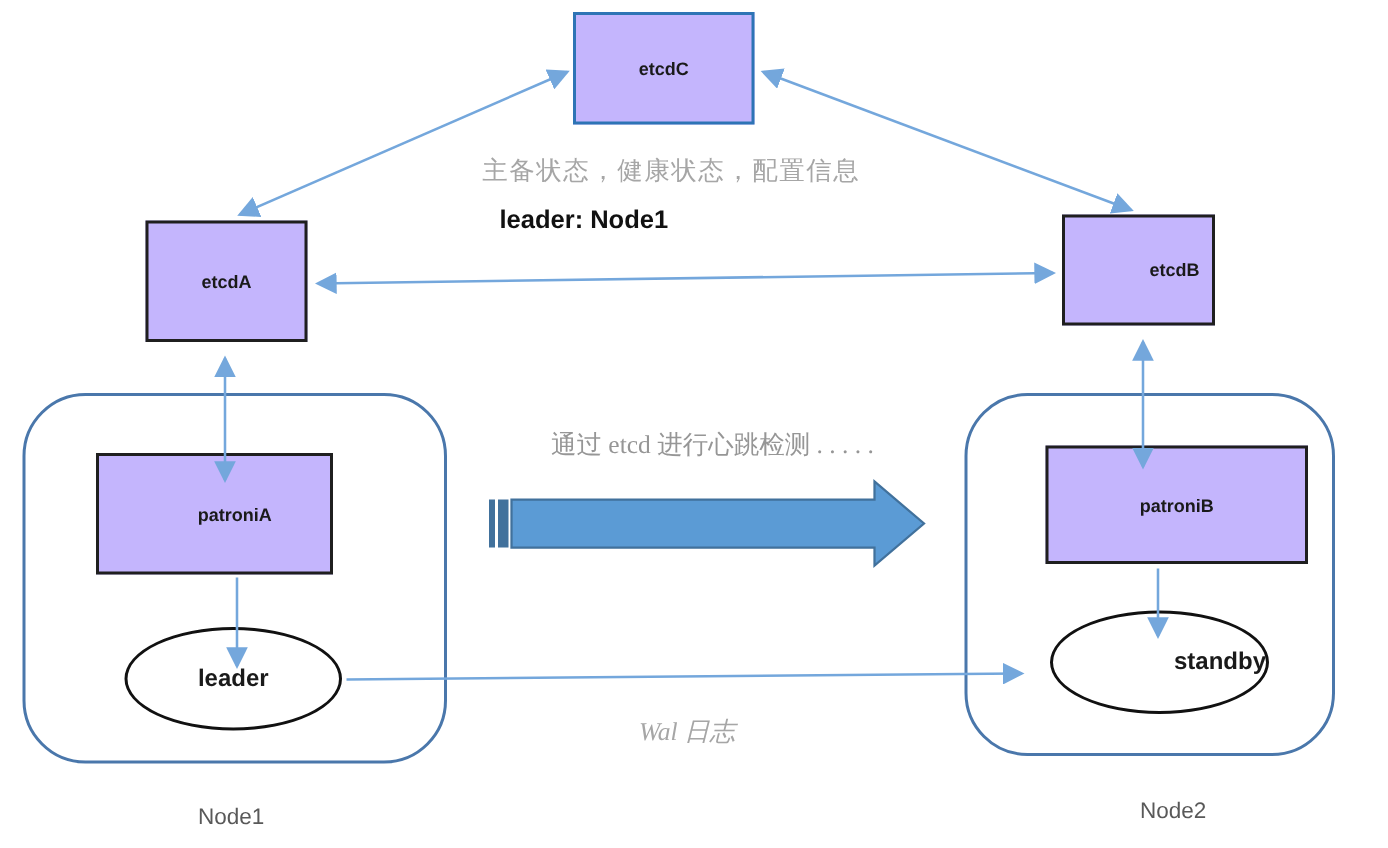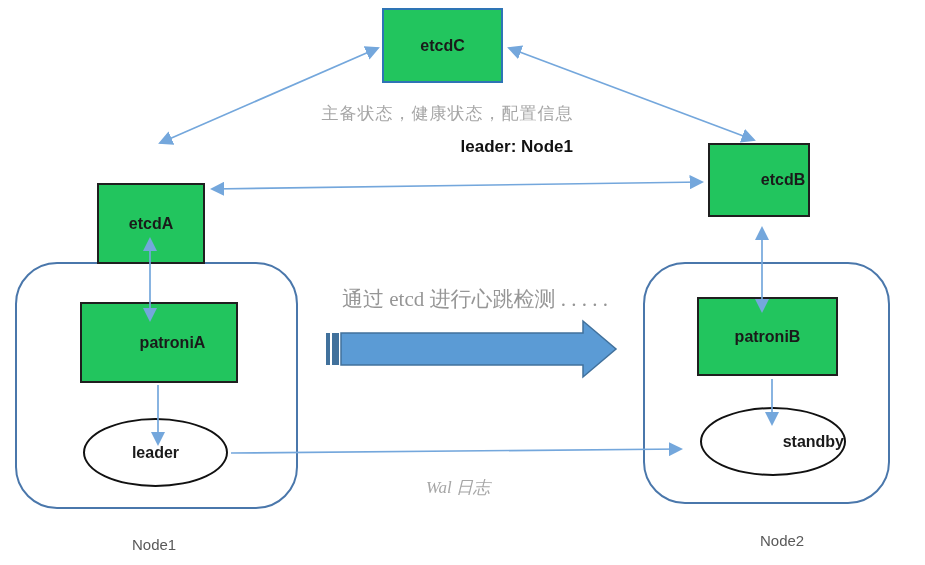--- a/index.html
+++ b/index.html
@@ -12,68 +12,68 @@
     --heartbeat-gray:#969696;
     --dark-text:#1a1a1a;
     --node-label-color:#595959;
   }
   html,body{margin:0;padding:0;background:#ffffff;}
   body{font-family:"Liberation Sans","DejaVu Sans",sans-serif;}
   .stage{
     position:relative;width:925px;height:565px;background:#ffffff;overflow:hidden;
   }
   .box{
-    position:absolute;background:#22c55e;display:flex;align-items:center;justify-content:center;
-    font-weight:bold;color:var(--dark-text);font-size:16px;box-sizing:border-box;
+    position:absolute;background:#c4b5fd;display:flex;align-items:center;justify-content:center;
+    font-weight:bold;color:var(--dark-text);font-size:12px;box-sizing:border-box;
   }
   .blackbox{border:2px solid #1f1f1f;}
   .bluebox{border:2px solid var(--box-blue-border);}
   .node-rect{
     position:absolute;border:2px solid var(--node-border);border-radius:42px;
     background:transparent;box-sizing:border-box;
   }
   .ellipse{
     position:absolute;border:2px solid #111111;border-radius:50%;background:#ffffff;
     display:flex;align-items:center;justify-content:center;font-weight:bold;
     color:var(--dark-text);font-size:16px;box-sizing:border-box;
   }
   .lbl{position:absolute;white-space:nowrap;}
   .status-lbl{color:var(--gray-text);font-size:17px;letter-spacing:1px;text-align:center;}
-  .leader-lbl{color:#111111;font-weight:bold;font-size:17px;text-align:right;}
-  .heartbeat-lbl{color:var(--heartbeat-gray);font-size:21px;font-family:"Liberation Serif","DejaVu Serif",serif;text-align:center;}
+  .leader-lbl{color:#111111;font-weight:bold;font-size:17px;text-align:left;}
+  .heartbeat-lbl{color:var(--heartbeat-gray);font-size:17px;font-family:"Liberation Serif","DejaVu Serif",serif;text-align:center;}
   .wal-lbl{color:var(--gray-text);font-size:17px;font-family:"Liberation Serif","DejaVu Serif",serif;text-align:center;}
   .node-lbl{color:var(--node-label-color);font-size:15px;margin-left:19px;}
   svg.overlay{position:absolute;left:0;top:0;pointer-events:none;}
   .conn{stroke:var(--arrow-blue);stroke-width:1.7;fill:none;}
   .ah-fill{fill:var(--arrow-blue);}
   .big-arrow{fill:var(--big-arrow-fill);stroke:var(--big-arrow-edge);stroke-width:1.5;}
   .big-arrow-stripe{fill:var(--big-arrow-edge);stroke:none;}
 </style>
 </head>
 <body>
 
 <div class="stage">
 
   <div class="node-rect" style="left:15px;top:262px;width:283px;height:247px;"></div>
   <div class="node-rect" style="left:643px;top:262px;width:247px;height:242px;"></div>
 
   <div class="box bluebox" style="left:382px;top:8px;width:121px;height:75px;">
     <span>etcdC</span>
   </div>
-  <div class="box blackbox" style="left:97px;top:147px;width:108px;height:81px;margin-top:36px;">
+  <div class="box blackbox" style="left:97px;top:147px;width:108px;height:81px;">
     <span>etcdA</span>
   </div>
   <div class="box blackbox" style="left:708px;top:143px;width:102px;height:74px;padding-left:48px;">
     <span>etcdB</span>
   </div>
 
-  <div class="box blackbox" style="left:80px;top:302px;width:158px;height:81px;padding-left:27px;">
+  <div class="box blackbox" style="left:64px;top:302px;width:158px;height:81px;padding-left:27px;">
     <span>patroniA</span>
   </div>
-  <div class="box blackbox" style="left:697px;top:297px;width:141px;height:79px;">
+  <div class="box blackbox" style="left:697px;top:297px;width:175px;height:79px;">
     <span>patroniB</span>
   </div>
 
   <div class="ellipse" style="left:83px;top:418px;width:145px;height:69px;">
     <span>leader</span>
   </div>
   <div class="ellipse" style="left:700px;top:407px;width:146px;height:69px;justify-content:flex-end;">
     <span>standby</span>
   </div>
 

